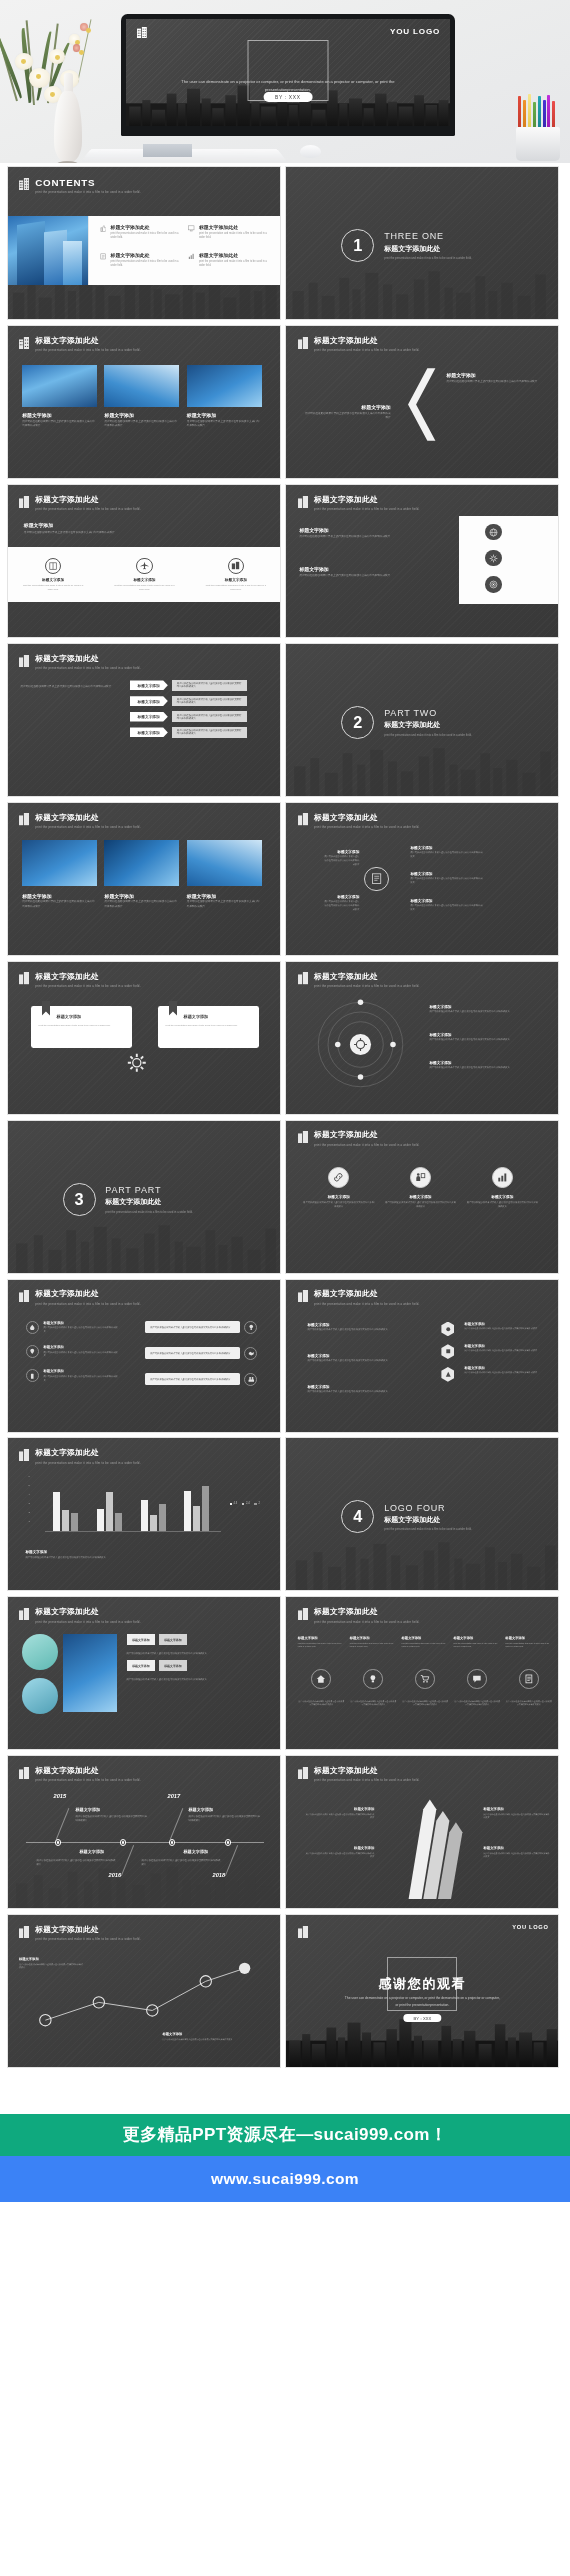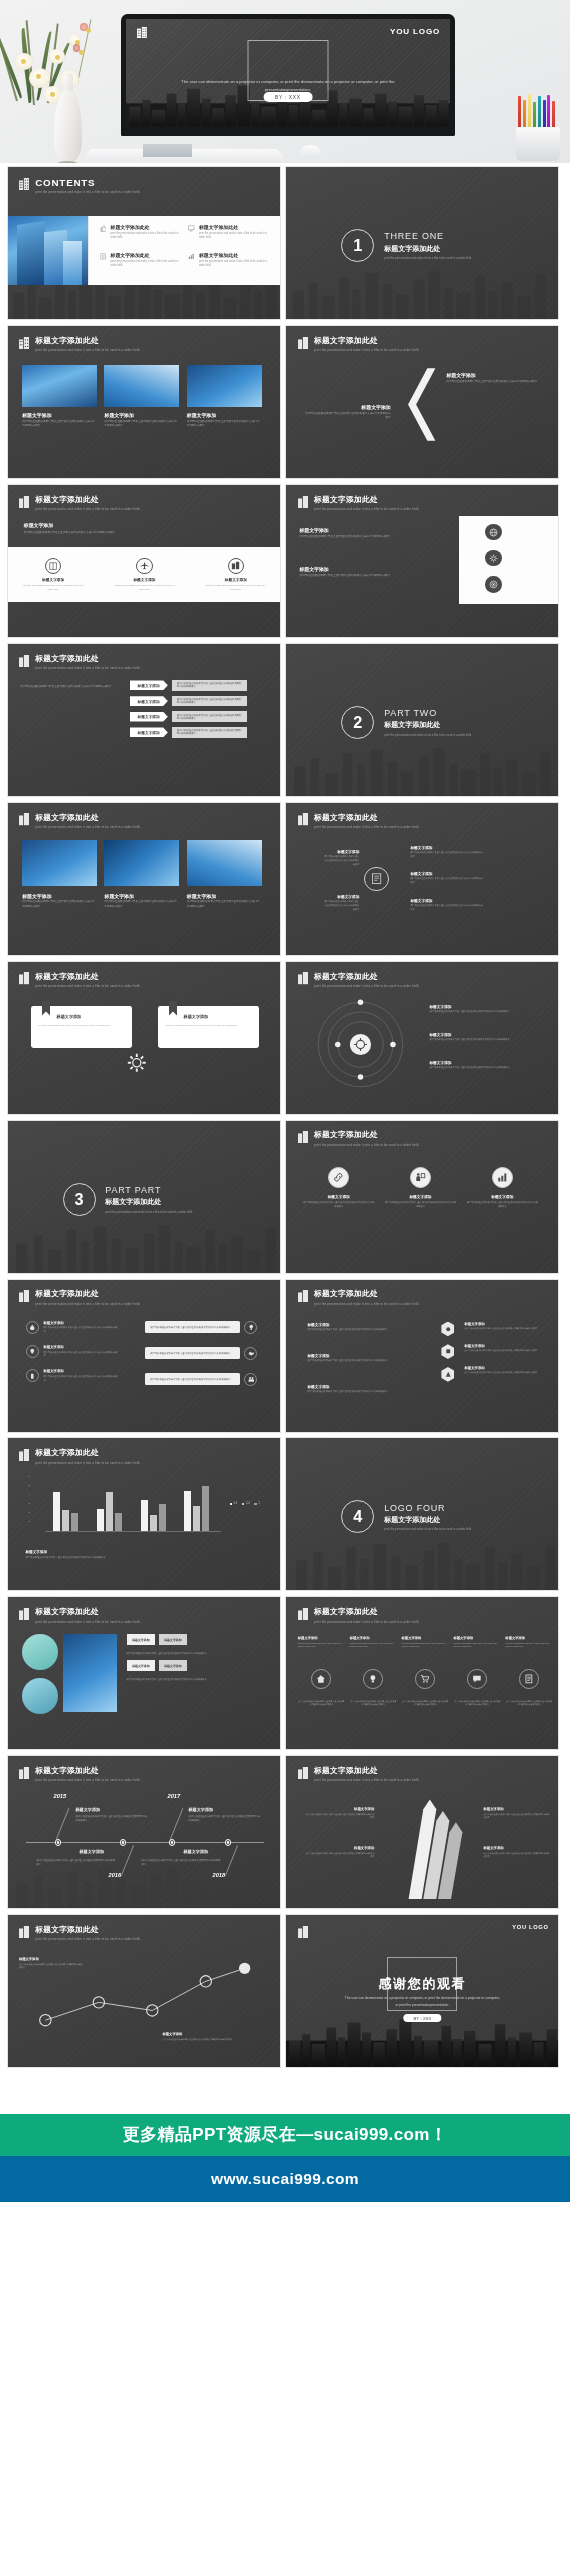--- a/index.html
+++ b/index.html
@@ -184,21 +184,21 @@
   .thx-frame{ position:absolute; left:50%; top:42px; transform:translateX(-50%);
     width:70px;height:54px;border:0.8px solid rgba(255,255,255,.5);}
   .sl-logo{ position:absolute; right:9.8px; top:9px; color:#fff; font-size:5.7px;
     font-weight:bold; letter-spacing:0.7px;}
 
   
   .gap{ height:36px; background:#ffffff; }
   .banner{ width:570px; display:flex; align-items:center; justify-content:center; }
   .banner-teal{ height:42px; background:#0fa97e; }
   .banner-teal span{ color:#fff; font-size:17px; font-weight:bold; letter-spacing:0.4px;}
-  .banner-green{ height:46px; background:#0369a1; }
+  .banner-green{ height:46px; background:#3b82f6; }
   .banner-green span{ color:#fff; font-size:15.5px; font-weight:bold; letter-spacing:0.4px;}
   .tail{ height:90px; background:#fff; }
 </style>
 </head>
 <body>
 
 <div class="hero">
 
   <div class="hero-flowers">
     <div class="stem" style="left:11.4px;top:8.1px;width:1.6px;height:77px;transform:rotate(-16deg);"></div>

